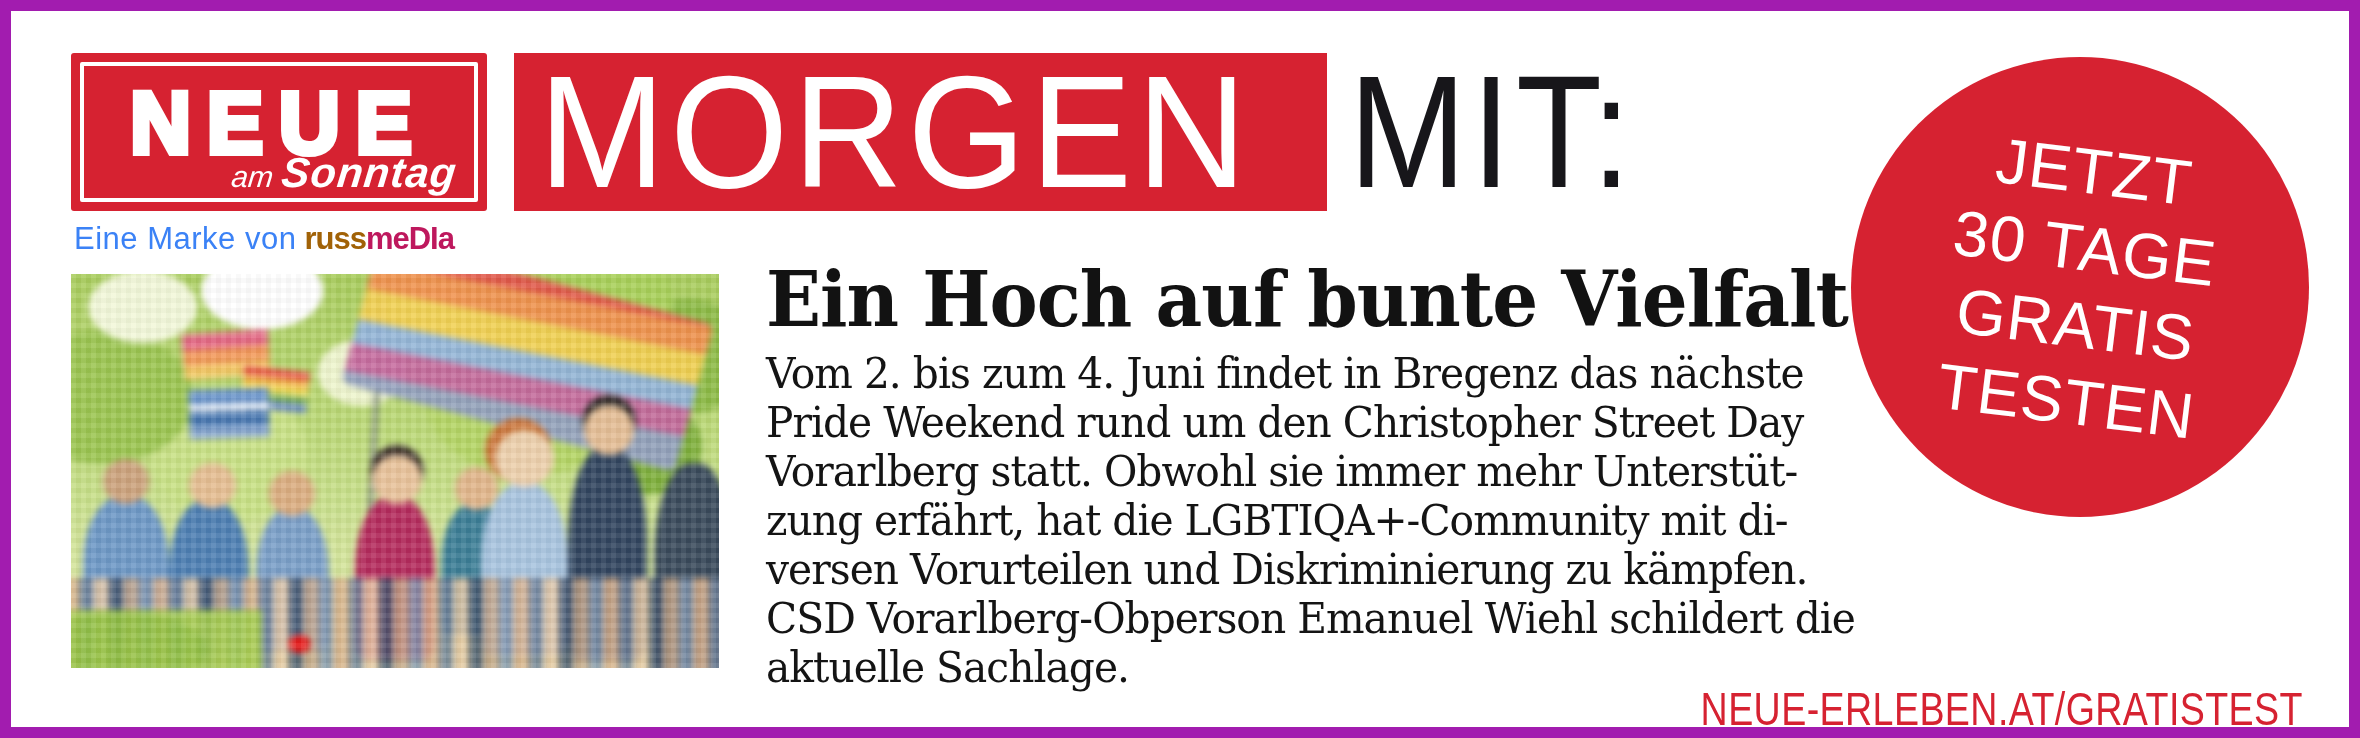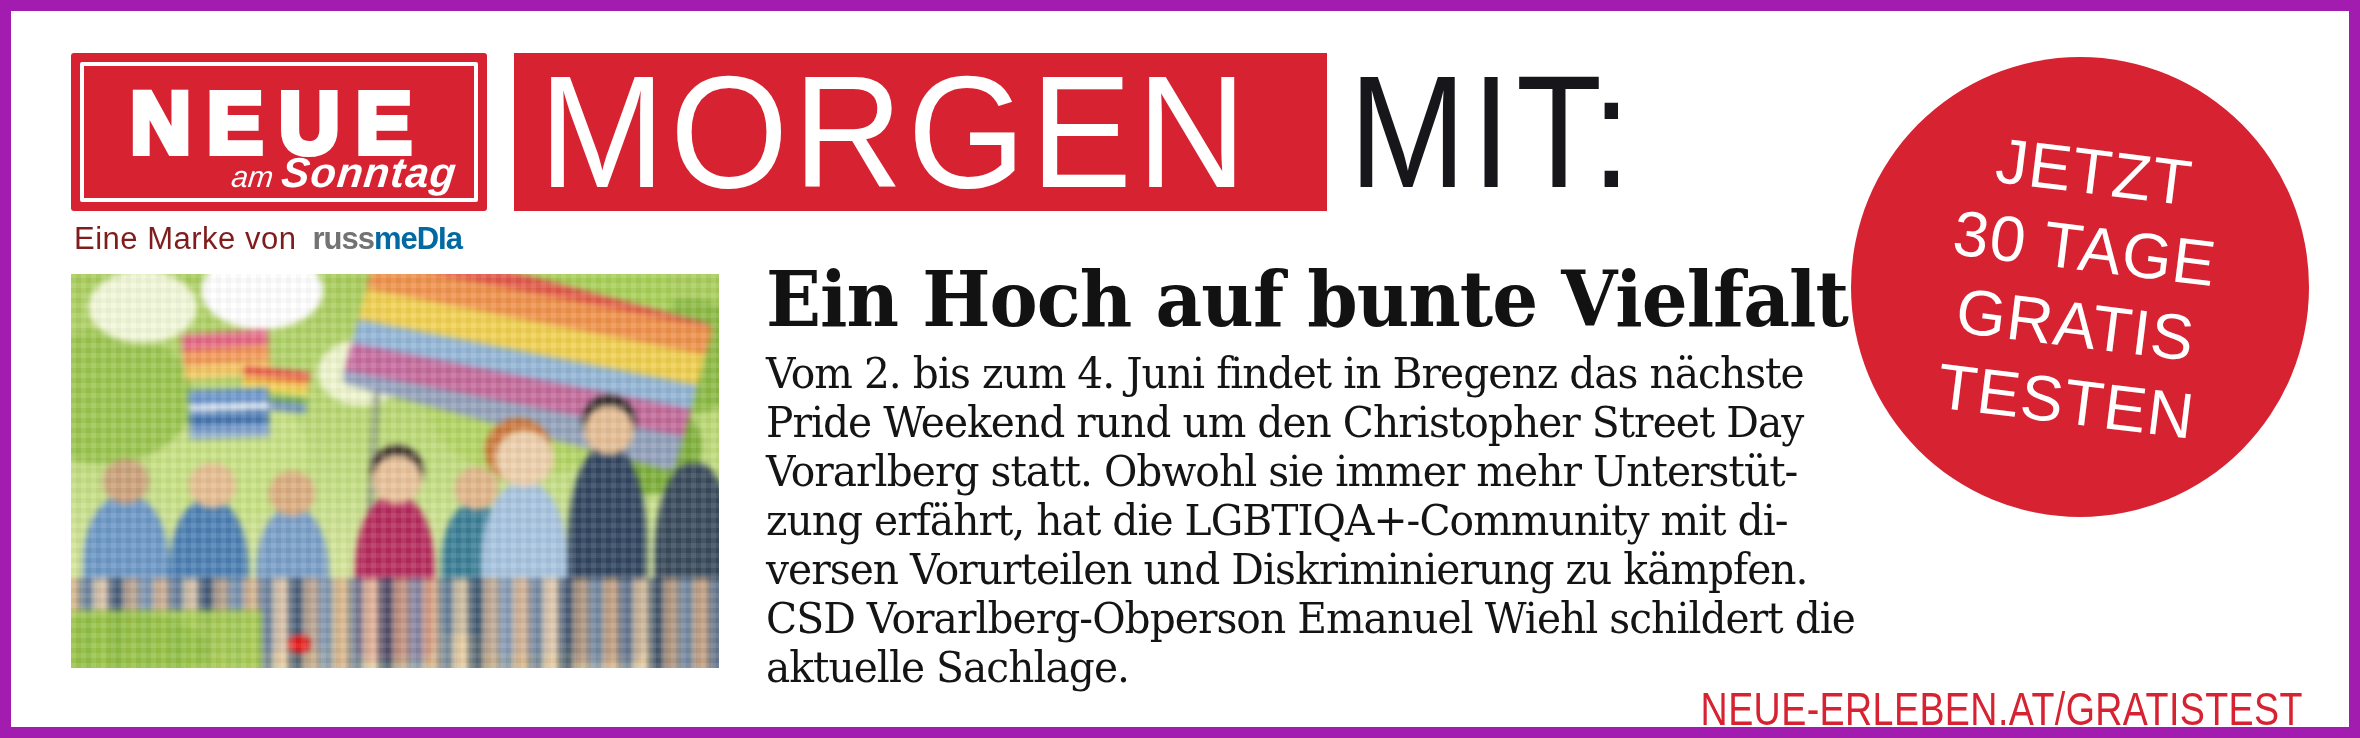--- a/index.html
+++ b/index.html
@@ -33,23 +33,23 @@
     font-style:italic; white-space:nowrap; transform:skewX(-6deg);
   }
   .logo-sub-am { font-size:30px; font-weight:400; margin-right:8px; }
   .logo-sub-main { font-size:42px; font-weight:700; letter-spacing:1px; }
 
   
   .brandline {
     position:absolute; left:63px; top:210px; font-size:31px; letter-spacing:.5px;
     white-space:nowrap;
   }
-  .brand-prefix { color:#7f1d1d; font-weight:400; margin-right:16px; }
-  .brand-bold   { color:#737373; font-weight:700; letter-spacing:-1px; }
-  .brand-light  { color:#0369a1; font-weight:700; letter-spacing:-1px;margin-top:20px; }
+  .brand-prefix { color:#3b82f6; font-weight:400; margin-right:8px; }
+  .brand-bold   { color:#a16207; font-weight:700; letter-spacing:-1px; }
+  .brand-light  { color:#be185d; font-weight:700; letter-spacing:-1px;margin-top:20px; }
 
   
   .banner {
     position:absolute; left:503px; top:42px; width:813px; height:158px;
     background:#d62231; display:flex; align-items:center;text-align:center;
   }
   .banner-word {
     color:#ffffff; font-size:160px; font-weight:400; letter-spacing:5px;
     line-height:1; padding-left:26px; white-space:nowrap;
     transform:scale(0.95,1.0); transform-origin:left center;

